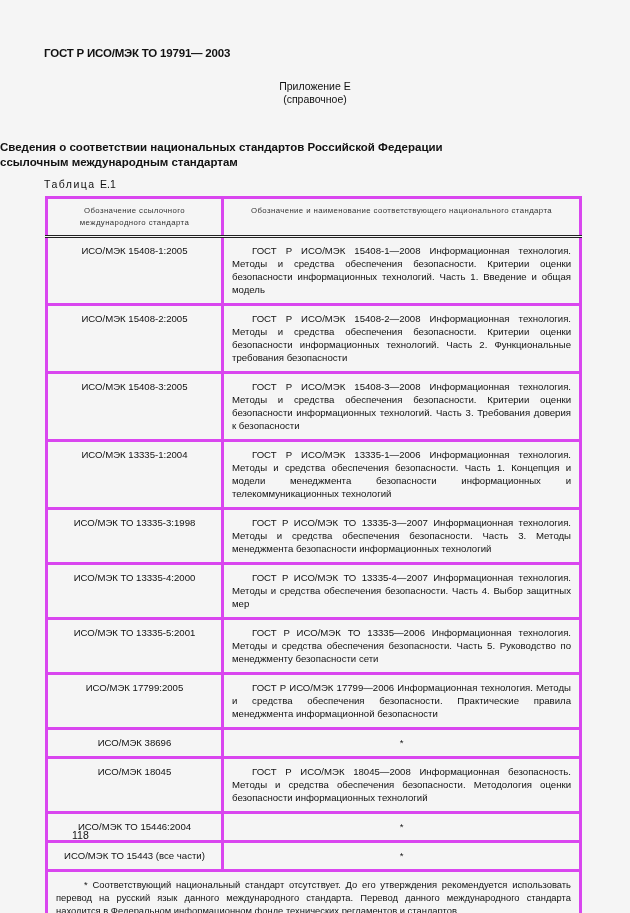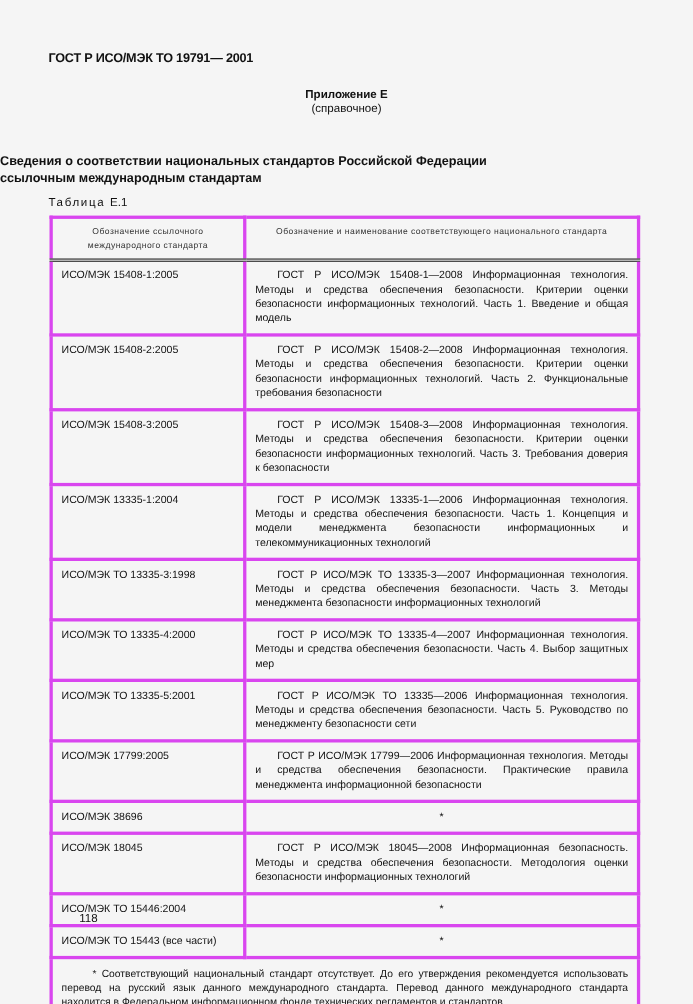--- a/index.html
+++ b/index.html
@@ -12,21 +12,21 @@
       overflow: hidden;
     }
     .doc-header {
       position: absolute; left: 44px; top: 47px;
       font-size: 11.5px; font-weight: bold; letter-spacing: -0.2px;
     }
     .annex {
       position: absolute; left: 0; width: 630px; top: 80px;
       text-align: center; font-size: 10.5px; line-height: 13px;
     }
-    .annex .annex-title { font-weight: bold; }
+    .annex .annex-title { font-weight: normal; }
     .section-title {
       position: absolute; left: 0; width: 630px; top: 140px;
       text-align: left; font-size: 11.5px; font-weight: bold; line-height: 15px;
     }
     .table-caption {
       position: absolute; left: 44px; top: 178px;
       font-size: 10.5px; letter-spacing: 1.5px;
     }
     .table-caption .num { letter-spacing: 0; }
     table.std {
@@ -41,36 +41,36 @@
       vertical-align: top;
       padding: 0;
     }
     table.std th {
       font-weight: normal; font-size: 7.8px; color: #333;
       text-align: center; line-height: 12px;
       padding: 6px 4px 6px 4px;
       height: 23px; letter-spacing: 0.4px;
       border-bottom: 3px double #222;
     }
-    table.std td.intl { width: 157px; padding: 6px 8px 7px 8px; }
+    table.std td.intl { width: 157px; padding: 6px 8px 7px 8px; text-align: center; }
     table.std td.nat { padding: 6px 8px 7px 8px; text-align: justify; }
     table.std td.nat .txt { text-indent: 20px; display: block; }
     table.std td.star { text-align: center; padding: 6px 8px 7px 8px; }
     table.std td.foot {
       padding: 6px 8px 6px 8px; text-align: justify; font-size: 9.4px; line-height: 13px;
     }
     table.std td.foot span { display: block; text-indent: 28px; }
     .page-number {
       position: absolute; left: 44px; top: 829px; font-size: 10.5px; margin-left: 28px;
     }
   </style>
 </head>
 <body>
 
-<div class="doc-header">ГОСТ Р ИСО/МЭК ТО 19791— 2001</div>
+<div class="doc-header">ГОСТ Р ИСО/МЭК ТО 19791— 2003</div>
 
 <div class="annex">
   <div class="annex-title">Приложение Е</div>
   <div>(справочное)</div>
 </div>
 
 <div class="section-title">
   <div>Сведения о соответствии национальных стандартов Российской Федерации</div>
   <div>ссылочным международным стандартам</div>
 </div>

